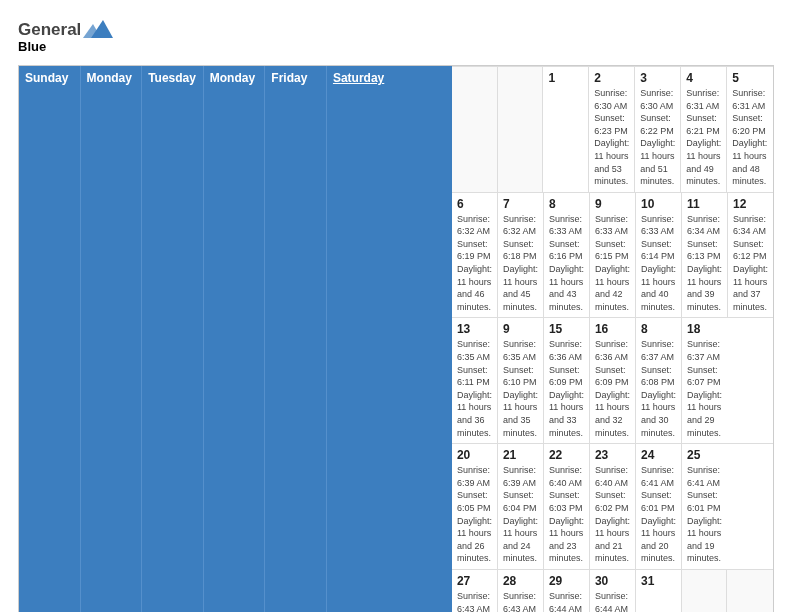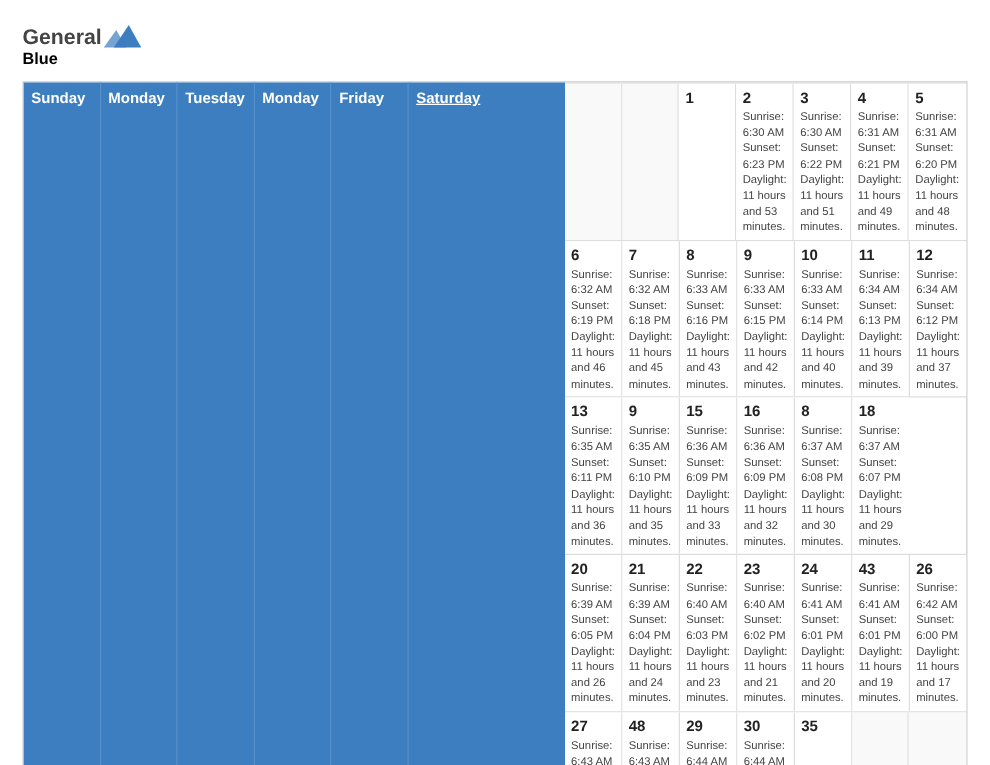--- a/index.html
+++ b/index.html
@@ -224,46 +224,42 @@
           </div>
           <div class="cal-cell">
             <span class="day-num">23</span>
             <div class="cell-info">Sunrise: 6:40 AM<br>Sunset: 6:02 PM<br>Daylight: 11 hours and 21 minutes.</div>
           </div>
           <div class="cal-cell">
             <span class="day-num">24</span>
             <div class="cell-info">Sunrise: 6:41 AM<br>Sunset: 6:01 PM<br>Daylight: 11 hours and 20 minutes.</div>
           </div>
           <div class="cal-cell">
-            <span class="day-num">43</span>
+            <span class="day-num">25</span>
             <div class="cell-info">Sunrise: 6:41 AM<br>Sunset: 6:01 PM<br>Daylight: 11 hours and 19 minutes.</div>
-          </div>
-          <div class="cal-cell">
-            <span class="day-num">26</span>
-            <div class="cell-info">Sunrise: 6:42 AM<br>Sunset: 6:00 PM<br>Daylight: 11 hours and 17 minutes.</div>
           </div>
         </div>
         <div class="cal-row">
           <div class="cal-cell">
             <span class="day-num">27</span>
             <div class="cell-info">Sunrise: 6:43 AM<br>Sunset: 5:59 PM<br>Daylight: 11 hours and 16 minutes.</div>
           </div>
           <div class="cal-cell">
-            <span class="day-num">48</span>
+            <span class="day-num">28</span>
             <div class="cell-info">Sunrise: 6:43 AM<br>Sunset: 5:58 PM<br>Daylight: 11 hours and 14 minutes.</div>
           </div>
           <div class="cal-cell">
             <span class="day-num">29</span>
             <div class="cell-info">Sunrise: 6:44 AM<br>Sunset: 5:57 PM<br>Daylight: 11 hours and 13 minutes.</div>
           </div>
           <div class="cal-cell">
             <span class="day-num">30</span>
             <div class="cell-info">Sunrise: 6:44 AM<br>Sunset: 5:57 PM<br>Daylight: 11 hours and 12 minutes.</div>
           </div>
           <div class="cal-cell">
-            <span class="day-num">35</span>
+            <span class="day-num">31</span>
           </div>
           <div class="cal-cell empty"></div>
           <div class="cal-cell empty"></div>
         </div>
       </div>
   </div>
 </div>
 
 </body></html>

